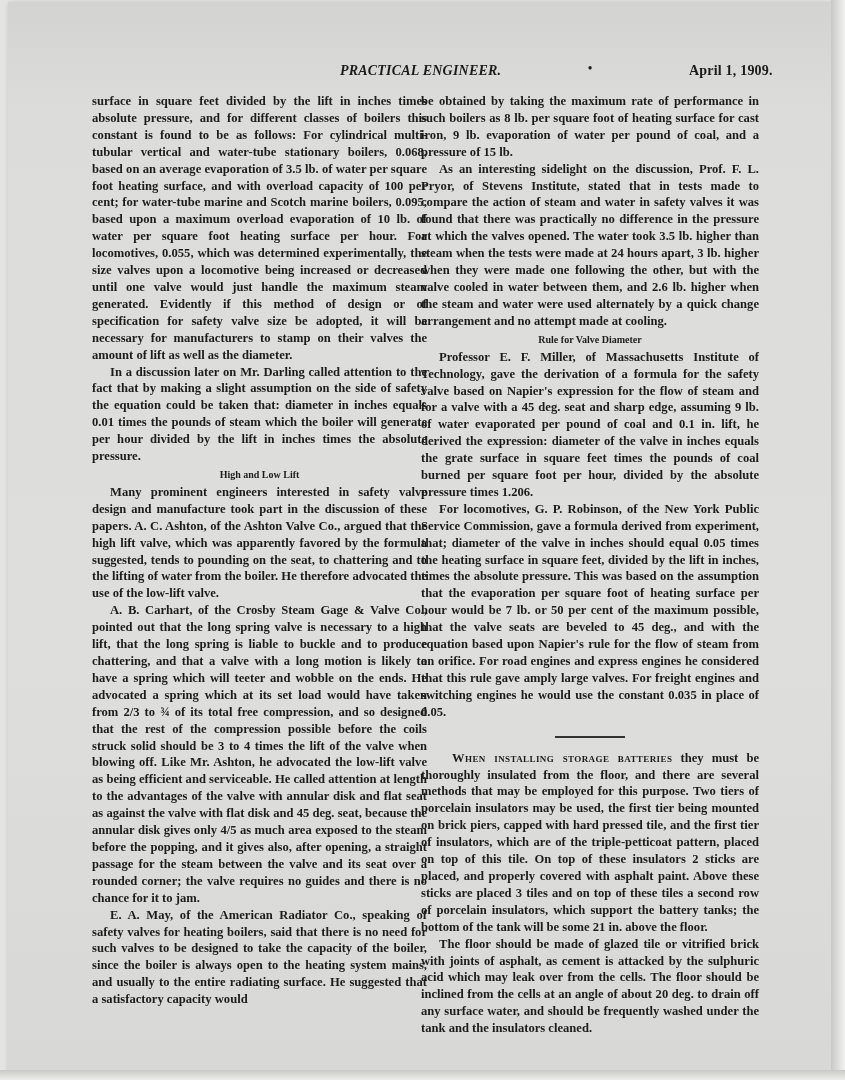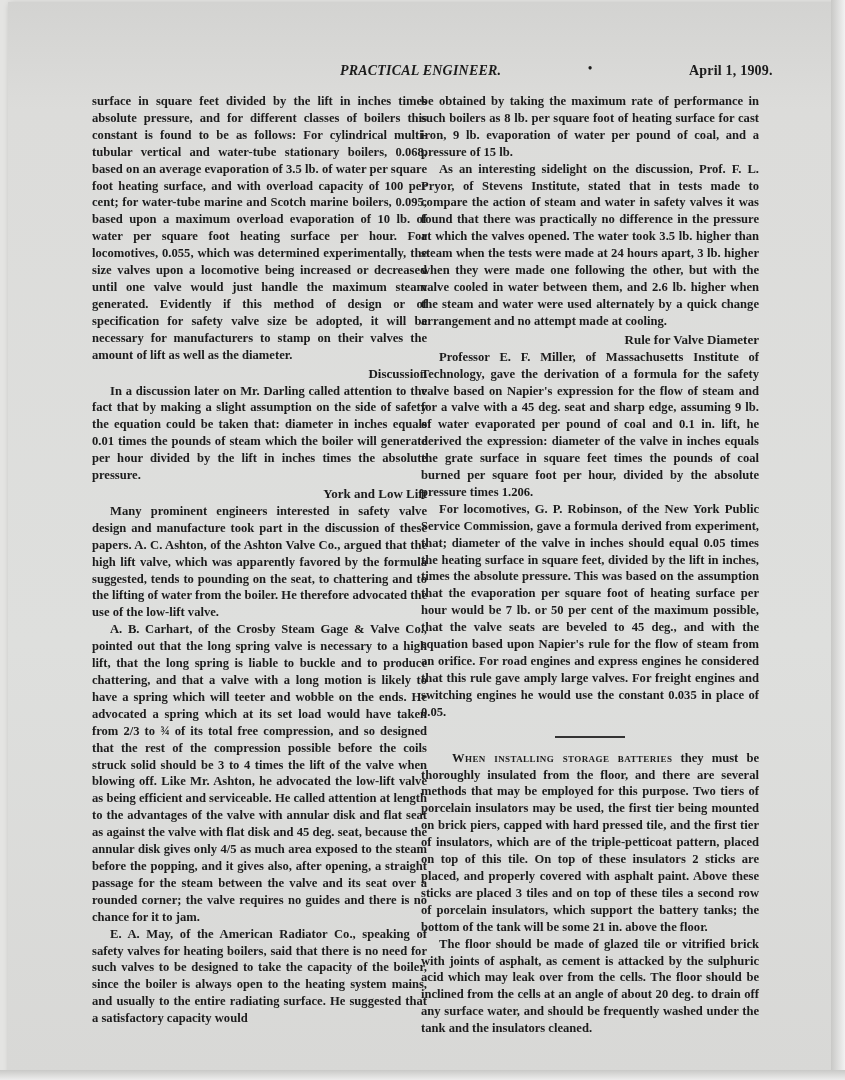--- a/index.html
+++ b/index.html
@@ -34,22 +34,22 @@
     position: absolute; top: 93px; width: 335px;
     font-size: 12.6px; line-height: 16.9px;
     text-align: justify; hyphens: manual;
     font-weight: bold;
   }
   .col.left { left: 92px; }
   .col.right { left: 421px; width: 338px; }
   .col p { margin: 0; text-indent: 0; }
   .col p.ind { text-indent: 18px; }
   .col h3 {
-    margin: 1px 0 1px 0; font-size: 13px; line-height: 17px;
-    text-align: right; font-weight: bold;
+    margin: 1px 0 1px 0; font-size: 10px; line-height: 17px;
+    text-align: center; font-weight: bold;
   }
   .rule {
     width: 70px; height: 2px; background: #333; margin: 15px auto 12px auto;
   }
   .sc { font-variant: small-caps; letter-spacing: 0.4px; margin-left: 13px; }
 </style>
 </head>
 <body>
 
 <div class="page"></div>
@@ -57,23 +57,22 @@
 <div class="edge-bottom"></div>
 
 <div class="header">
   <span class="title">PRACTICAL ENGINEER.</span>
   <span class="dot">•</span>
   <span class="date">April 1, 1909.</span>
 </div>
 
 <div class="col left">
   <p>surface in square feet divided by the lift in inches times absolute pressure, and for different classes of boilers this constant is found to be as follows: For cylindrical multi-tubular vertical and water-tube stationary boilers, 0.068, based on an average evaporation of 3.5 lb. of water per square foot heating surface, and with overload capacity of 100 per cent; for water-tube marine and Scotch marine boilers, 0.095, based upon a maximum overload evaporation of 10 lb. of water per square foot heating surface per hour. For locomotives, 0.055, which was determined experimentally, the size valves upon a locomotive being increased or decreased until one valve would just handle the maximum steam generated. Evidently if this method of design or of specification for safety valve size be adopted, it will be necessary for manufacturers to stamp on their valves the amount of lift as well as the diameter.</p>
-  <h3>Discussion</h3>
   <p class="ind">In a discussion later on Mr. Darling called attention to the fact that by making a slight assumption on the side of safety the equation could be taken that: diameter in inches equals 0.01 times the pounds of steam which the boiler will generate per hour divided by the lift in inches times the absolute pressure.</p>
-  <h3>York and Low Lift</h3>
+  <h3>High and Low Lift</h3>
   <p class="ind">Many prominent engineers interested in safety valve design and manufacture took part in the discussion of these papers. A. C. Ashton, of the Ashton Valve Co., argued that the high lift valve, which was apparently favored by the formula suggested, tends to pounding on the seat, to chattering and to the lifting of water from the boiler. He therefore advocated the use of the low-lift valve.</p>
   <p class="ind">A. B. Carhart, of the Crosby Steam Gage &amp; Valve Co., pointed out that the long spring valve is necessary to a high lift, that the long spring is liable to buckle and to produce chattering, and that a valve with a long motion is likely to have a spring which will teeter and wobble on the ends. He advocated a spring which at its set load would have taken from 2/3 to ¾ of its total free compression, and so designed that the rest of the compression possible before the coils struck solid should be 3 to 4 times the lift of the valve when blowing off. Like Mr. Ashton, he advocated the low-lift valve as being efficient and serviceable. He called attention at length to the advantages of the valve with annular disk and flat seat as against the valve with flat disk and 45 deg. seat, because the annular disk gives only 4/5 as much area exposed to the steam before the popping, and it gives also, after opening, a straight passage for the steam between the valve and its seat over a rounded corner; the valve requires no guides and there is no chance for it to jam.</p>
   <p class="ind">E. A. May, of the American Radiator Co., speaking of safety valves for heating boilers, said that there is no need for such valves to be designed to take the capacity of the boiler, since the boiler is always open to the heating system mains, and usually to the entire radiating surface. He suggested that a satisfactory capacity would</p>
 </div>
 
 <div class="col right">
   <p>be obtained by taking the maximum rate of performance in such boilers as 8 lb. per square foot of heating surface for cast iron, 9 lb. evaporation of water per pound of coal, and a pressure of 15 lb.</p>
   <p class="ind">As an interesting sidelight on the discussion, Prof. F. L. Pryor, of Stevens Institute, stated that in tests made to compare the action of steam and water in safety valves it was found that there was practically no difference in the pressure at which the valves opened. The water took 3.5 lb. higher than steam when the tests were made at 24 hours apart, 3 lb. higher when they were made one following the other, but with the valve cooled in water between them, and 2.6 lb. higher when the steam and water were used alternately by a quick change arrangement and no attempt made at cooling.</p>
   <h3>Rule for Valve Diameter</h3>
   <p class="ind">Professor E. F. Miller, of Massachusetts Institute of Technology, gave the derivation of a formula for the safety valve based on Napier's expression for the flow of steam and for a valve with a 45 deg. seat and sharp edge, assuming 9 lb. of water evaporated per pound of coal and 0.1 in. lift, he derived the expression: diameter of the valve in inches equals the grate surface in square feet times the pounds of coal burned per square foot per hour, divided by the absolute pressure times 1.206.</p>

